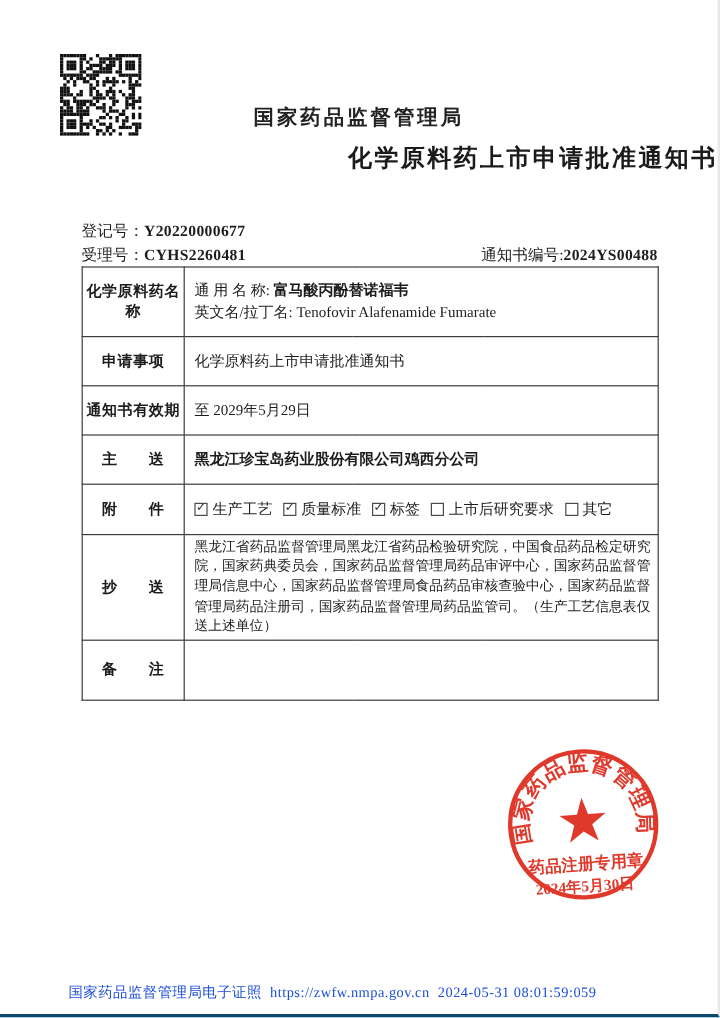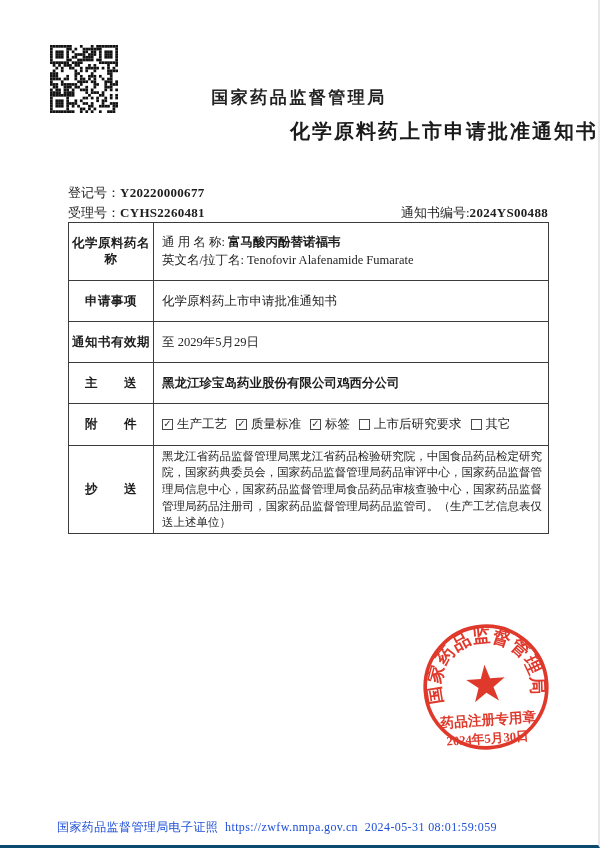--- a/index.html
+++ b/index.html
@@ -462,20 +462,24 @@
                 <span class="cb"></span>
                 <span>其它</span>
               </span>
             </div>
       </td>
     </tr>
     <tr style="height:68px">
       <td class="lbl">抄　　送</td>
       <td class="val cc-text" colspan="3">黑龙江省药品监督管理局黑龙江省药品检验研究院，中国食品药品检定研究院，国家药典委员会，国家药品监督管理局药品审评中心，国家药品监督管理局信息中心，国家药品监督管理局食品药品审核查验中心，国家药品监督管理局药品注册司，国家药品监督管理局药品监管司。（生产工艺信息表仅送上述单位）</td>
     </tr>
+    <tr style="height:50px">
+      <td class="lbl">备　　注</td>
+      <td class="val" colspan="3"></td>
+    </tr>
   </tbody>
     </table>
 
   <div class="seal">
     <svg viewBox="0 0 150 150">
       <circle cx="75" cy="75" r="60" fill="none" stroke-width="3.6" stroke="#dd2a1c"></circle>
       <path id="sealArc" d="M 32.7,90.4 A 45,45 0 1 1 117.3,90.4" fill="none"></path>
       <text font-size="17.5" font-weight="bold" font-family="Liberation Serif, DejaVu Serif, serif" fill="#dd2a1c">
         <textPath href="#sealArc" startOffset="3" textLength="164">国家药品监督管理局</textPath>
       </text>

